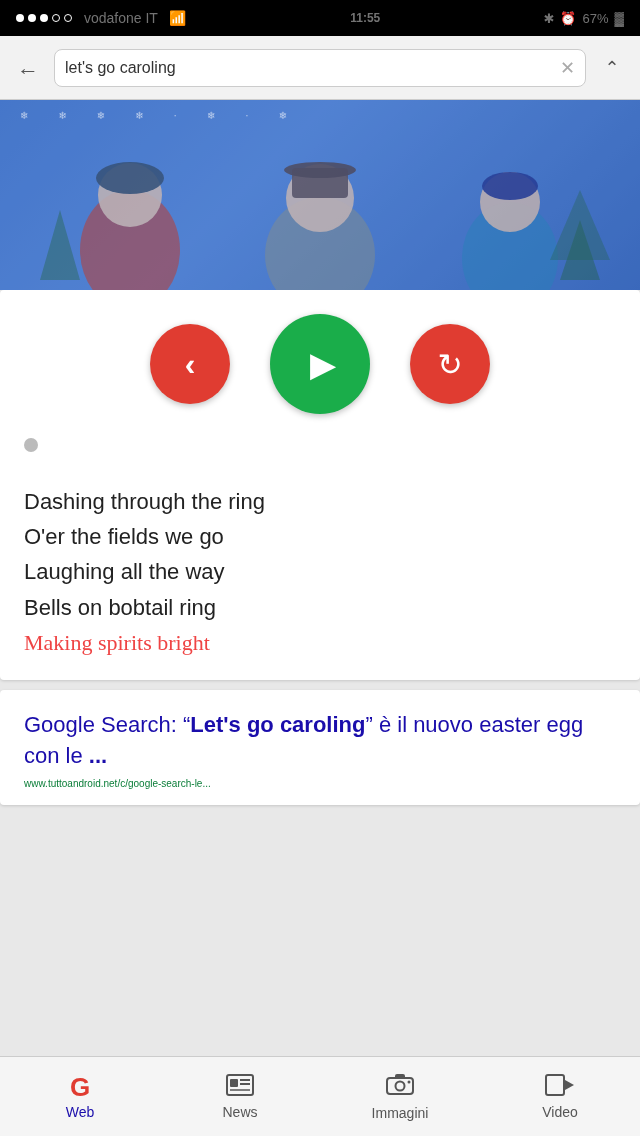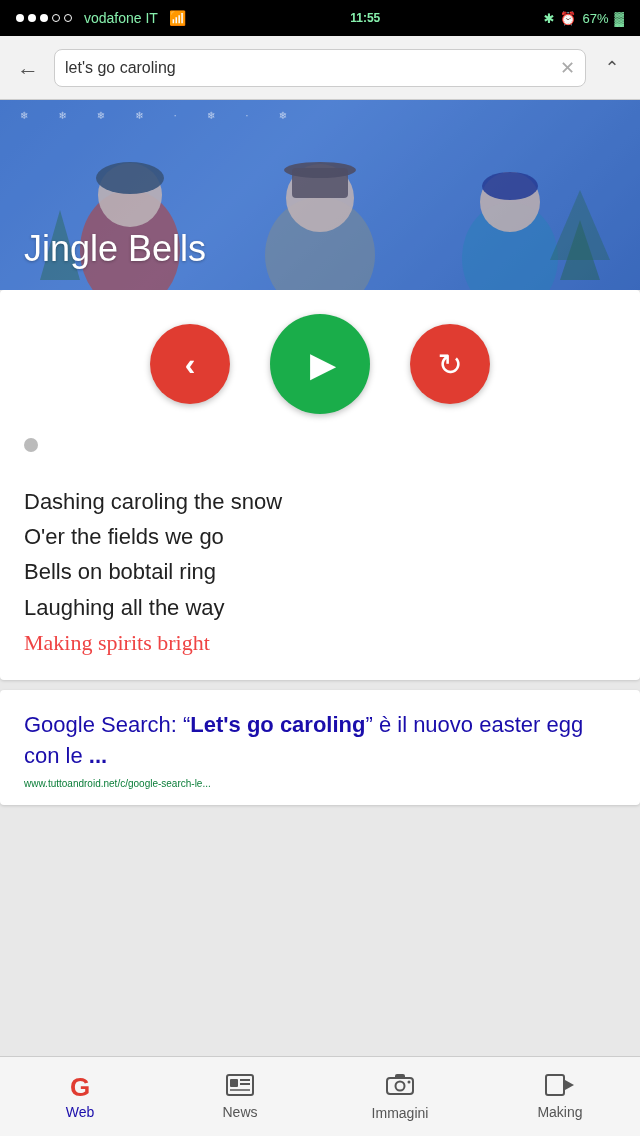--- a/index.html
+++ b/index.html
@@ -14,21 +14,21 @@
 
     
     .status-bar {
       width: 640px;
       height: 27px;
       background: #000;
       display: flex;
       align-items: center;
       justify-content: space-between;
       padding: 18px 16px;
-      color: #86efac;
+      color: #737373;
       font-size: 14px;
     }
     .status-left { display: flex; align-items: center; gap: 4px; }
     .dot { width: 8px; height: 8px; border-radius: 50%; background: #fff; display: inline-block; }
     .dot.empty { background: transparent; border: 1.5px solid #fff; }
     .status-center { font-size: 12px; font-weight: 700; }
     .status-right { display: flex; align-items: center; gap: 6px; font-size: 13px; }
 
     
     .address-bar {
@@ -280,45 +280,44 @@
       <ellipse cx="320" cy="30" rx="36" ry="8" fill="#4e342e" opacity="0.9"></ellipse>
 
       <ellipse cx="510" cy="118" rx="48" ry="56" fill="#2980b9" opacity="0.8"></ellipse>
       <circle cx="510" cy="62" r="30" fill="#f5cba7" opacity="0.9"></circle>
       <ellipse cx="510" cy="46" rx="28" ry="14" fill="#1a237e" opacity="0.9"></ellipse>
 
       <polygon points="580,80 600,140 560,140" fill="#1a5e20" opacity="0.5"></polygon>
       <polygon points="580,50 610,120 550,120" fill="#1b5e20" opacity="0.4"></polygon>
       <polygon points="60,70 80,140 40,140" fill="#1a5e20" opacity="0.5"></polygon>
     </svg>
-    <h1 class="hero-title">Jingle Bells</h1>
   </div>
 
   <div class="card player-card">
     <div class="player-controls">
       <div class="ctrl-btn red">
         <span class="ctrl-icon" style="font-size:32px; font-weight:700;">‹</span>
       </div>
       <div class="ctrl-btn green">
         <span class="ctrl-icon play">▶</span>
       </div>
       <div class="ctrl-btn red-refresh">
         <span class="ctrl-icon" style="font-size:30px;">↻</span>
       </div>
     </div>
 
     <div class="progress-area">
       <div class="progress-dot"></div>
     </div>
 
     <div class="lyrics">
-      <div class="lyric-line">Dashing caroling the snow</div>
+      <div class="lyric-line">Dashing through the ring</div>
       <div class="lyric-line">O'er the fields we go</div>
+      <div class="lyric-line">Laughing all the way</div>
       <div class="lyric-line">Bells on bobtail ring</div>
-      <div class="lyric-line">Laughing all the way</div>
       <div class="lyric-line faded">Making spirits bright</div>
     </div>
   </div>
 
   <div class="card result-card">
     <div class="result-title">
       Google Search: “<strong>Let's go caroling</strong>” è il nuovo easter egg con le <strong>...</strong>
     </div>
     <div class="result-url">www.tuttoandroid.net/c/google-search-le...</div>
   </div>
@@ -360,16 +359,16 @@
     <span class="nav-label">Immagini</span>
   </div>
 
   <div class="nav-item">
     <div>
       <svg width="30" height="22" viewBox="0 0 30 22" fill="none" xmlns="http://www.w3.org/2000/svg">
         <rect x="1" y="1" width="18" height="20" rx="2" stroke="#555" stroke-width="2" fill="none"></rect>
         <polygon points="20,6 29,11 20,16" fill="#555"></polygon>
       </svg>
     </div>
-    <span class="nav-label">Making</span>
+    <span class="nav-label">Video</span>
   </div>
 
 </div>
 
 </body></html>

